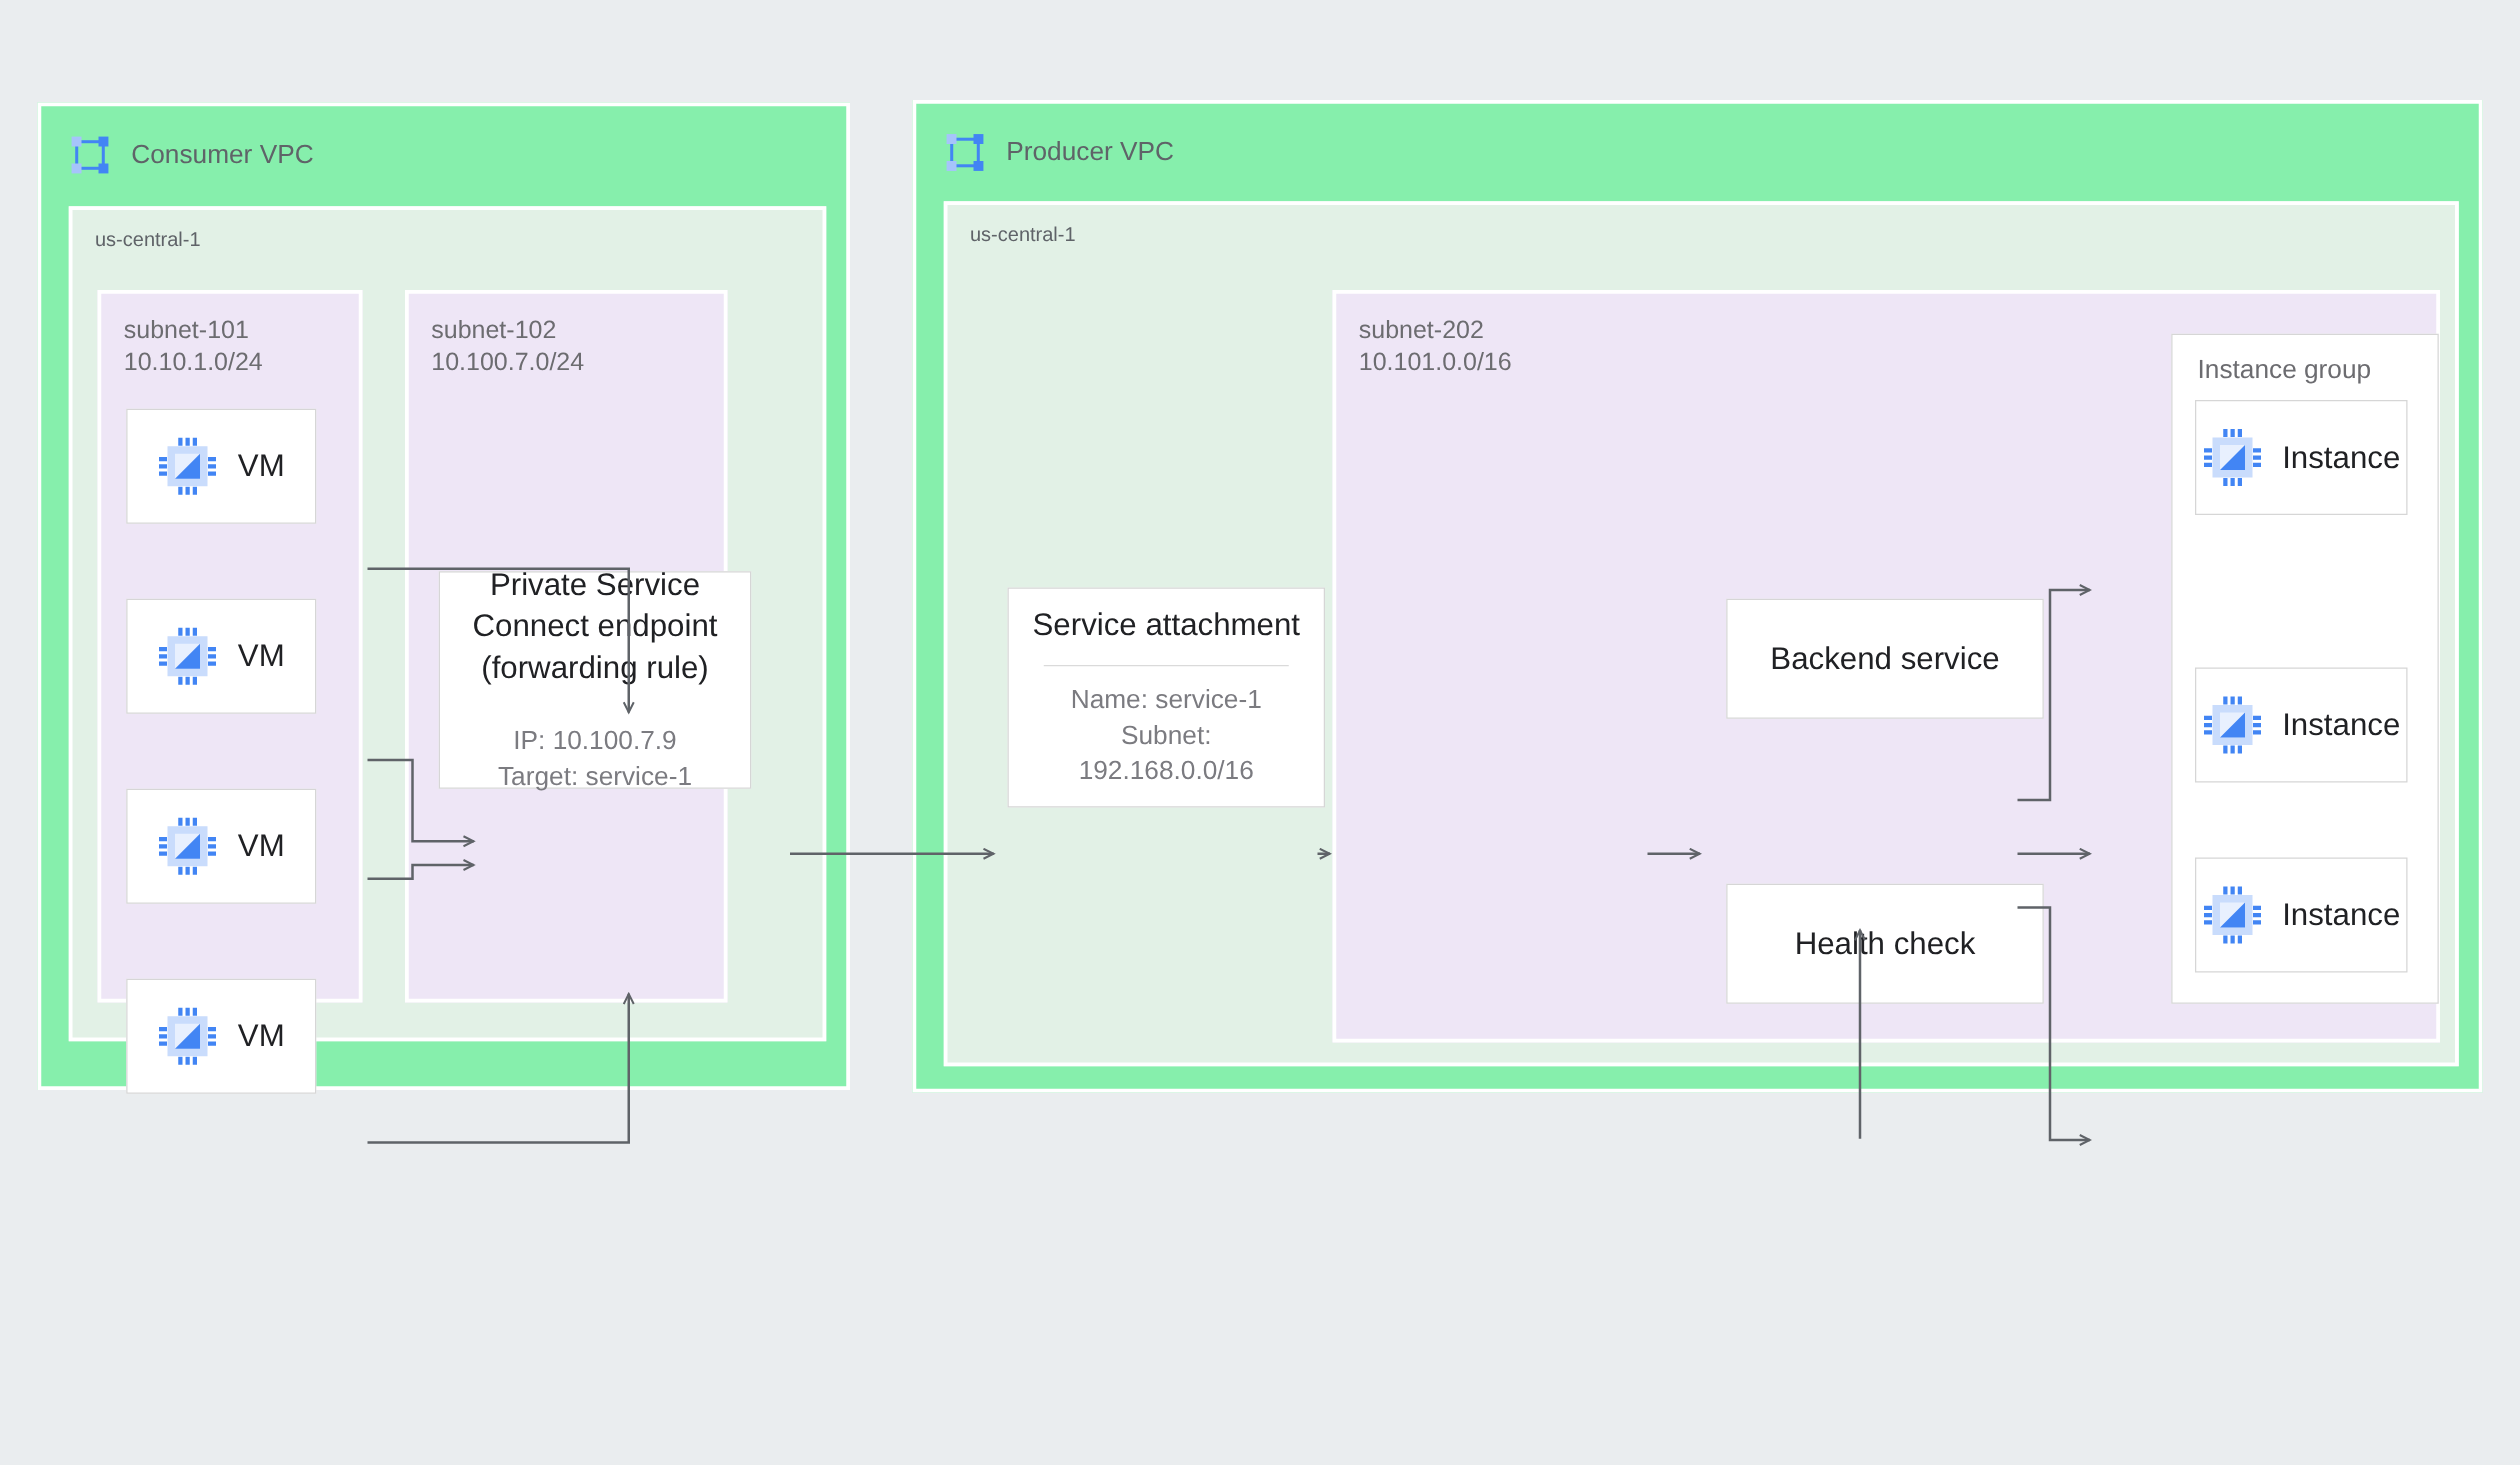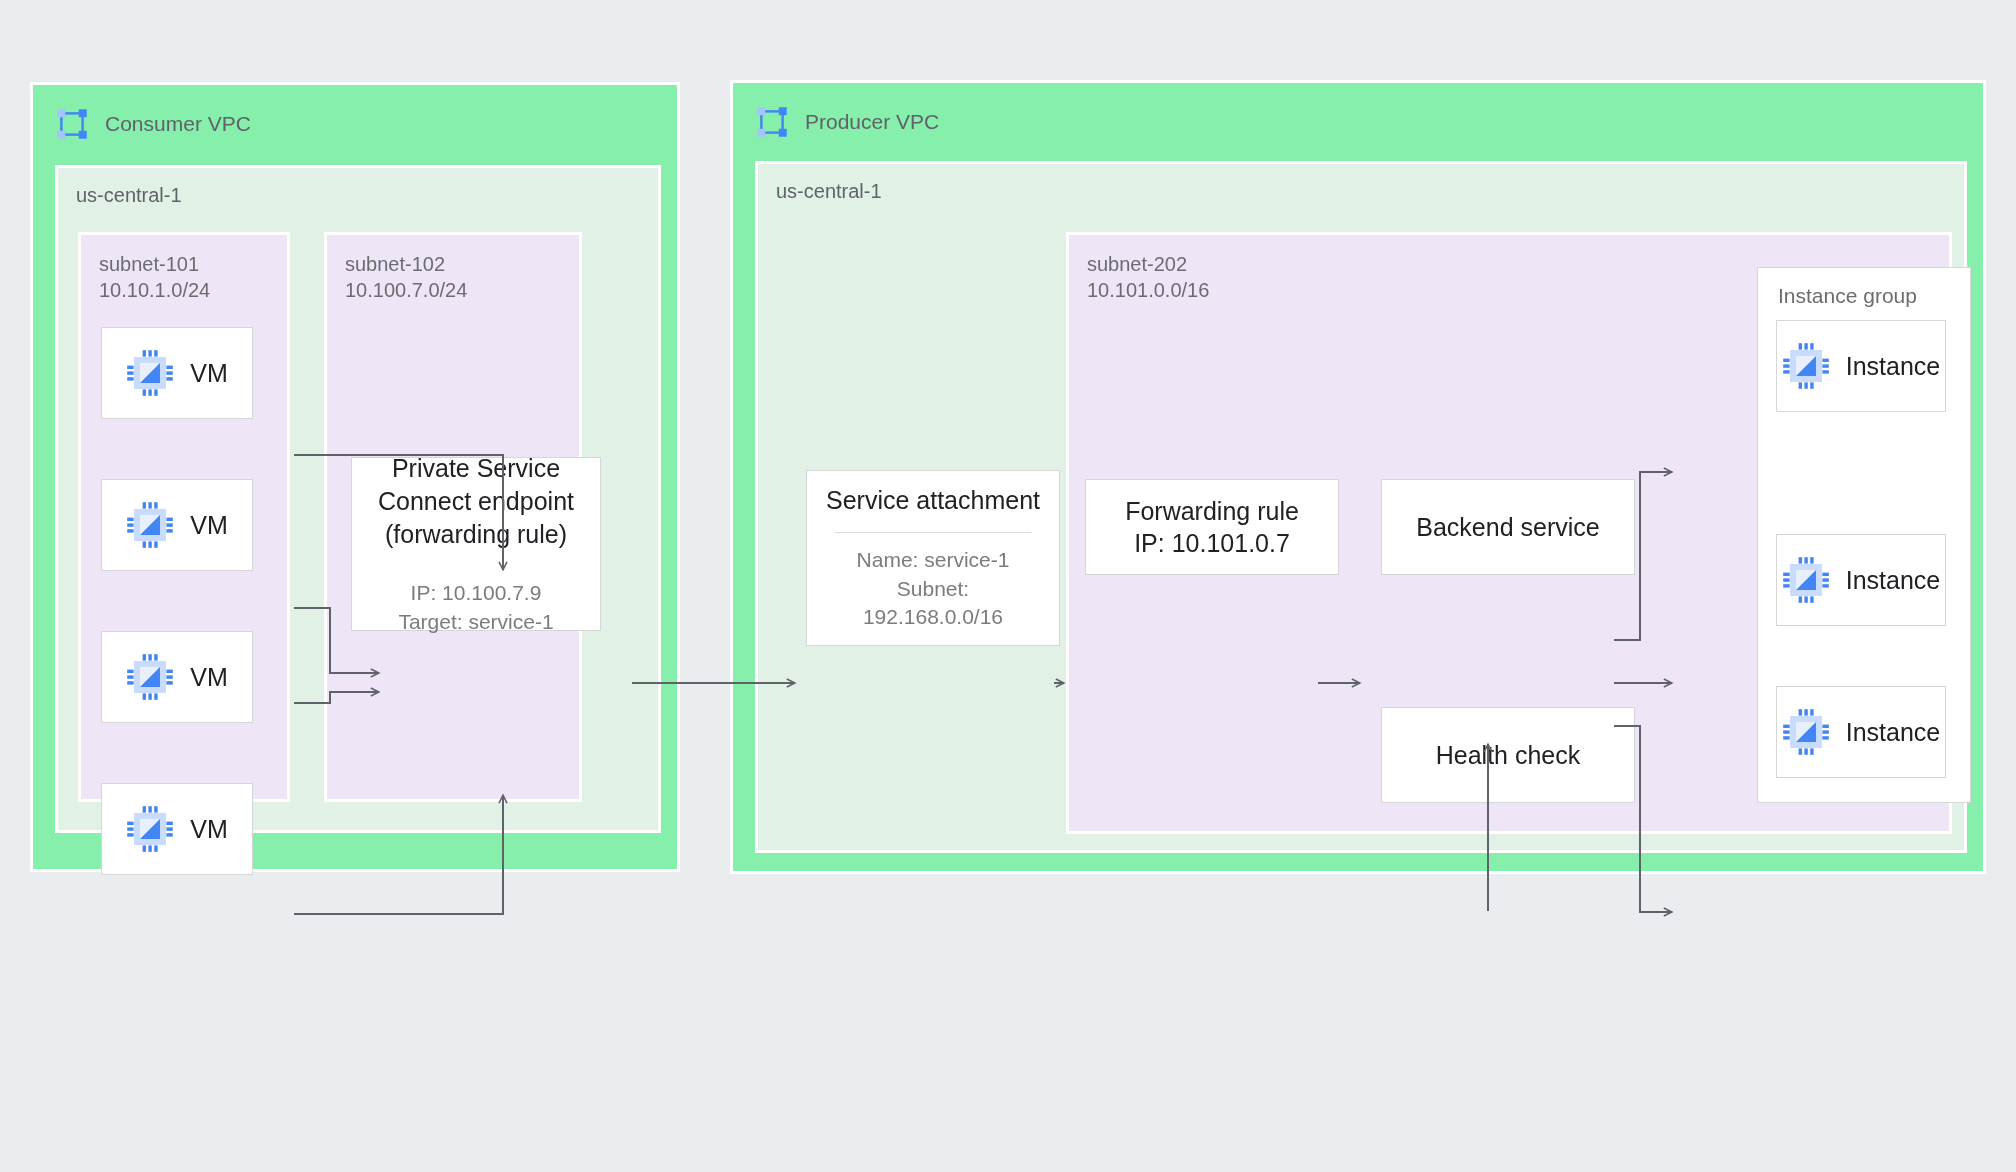--- a/index.html
+++ b/index.html
@@ -25,21 +25,21 @@
   }
   .vpc-header { position: absolute; left: 22px; top: 22px; display: flex; align-items: center; gap: 16px; }
   .vpc-title { font-size: 21px; color: #5f6368; white-space: nowrap; }
   .vpc-icon { width: 34px; height: 34px; display: block; }
 
   .region {
     position: absolute;
     background: #e2f1e6;
     border: 3px solid #ffffff;
   }
-  .region-label { position: absolute; left: 18px; top: 16px; font-size: 20px; color: #5f6368; white-space: nowrap; }
+  .region-label { position: absolute; left: 18px; top: 16px; font-size: 16px; color: #5f6368; white-space: nowrap; }
 
   .subnet {
     position: absolute;
     background: #eee6f6;
     border: 3px solid #ffffff;
   }
   .subnet-label {
     position: absolute; left: 18px; top: 16px;
     font-size: 20px; color: #6c6c70; line-height: 1.32; white-space: nowrap;
   }
@@ -246,36 +246,30 @@
           <span>192.168.0.0/16</span>
         </div>
       </div>
 
       <div class="subnet" style="left:308px; top:68px; width:886px; height:602px;">
         <div class="subnet-label">
           <span>subnet-202</span><br>
           <span>10.101.0.0/16</span>
         </div>
 
-        <div class="card" style="left:16px; top:244px; width:254px; height:96px;">
-          <div class="card-plain">
-            <span>Forwarding rule</span><br>
-            <span>IP: 10.101.0.7</span>
-          </div>
-        </div>
 
         <div class="card" style="left:312px; top:244px; width:254px; height:96px;">
           <div class="card-plain">Backend service</div>
         </div>
 
         <div class="card" style="left:312px; top:472px; width:254px; height:96px;">
           <div class="card-plain">Health check</div>
         </div>
 
-        <div class="group-box" style="left:688px; top:32px; width:214px; height:536px;">
+        <div class="group-box" style="left:668px; top:32px; width:214px; height:536px;">
           <div class="group-label">Instance group</div>
 
           <div class="card" style="left:18px; top:52px; width:170px; height:92px;">
             <div class="node-row">
               <svg class="chip-icon" viewBox="0 0 24 24">
                 <g fill="#4285F4">
                   <rect x="8.3" y="0.6" width="1.7" height="3.2"></rect>
                     <rect x="11.2" y="0.6" width="1.7" height="3.2"></rect>
                     <rect x="14.1" y="0.6" width="1.7" height="3.2"></rect>
                   <rect x="8.3" y="20.2" width="1.7" height="3.2"></rect>

